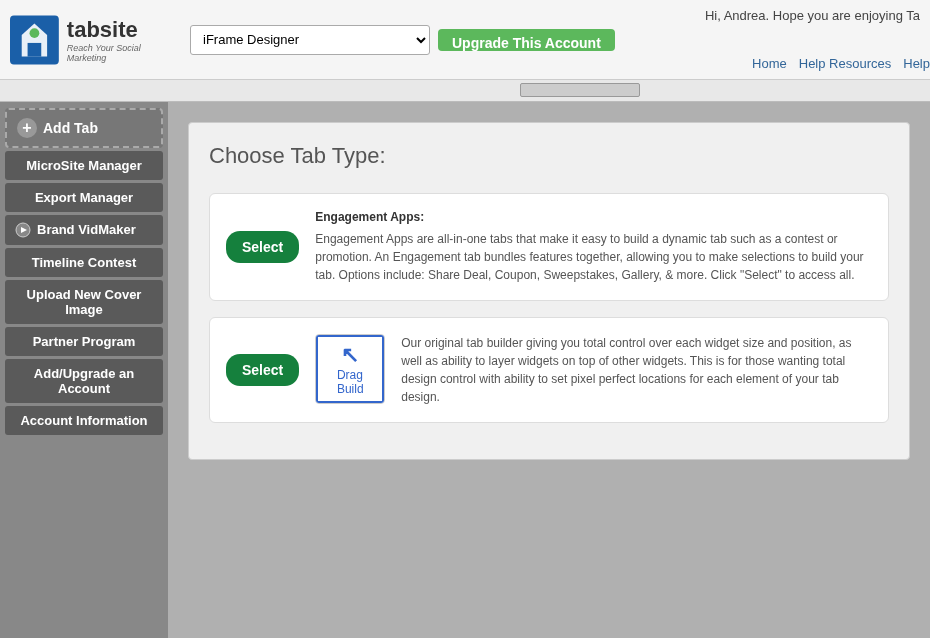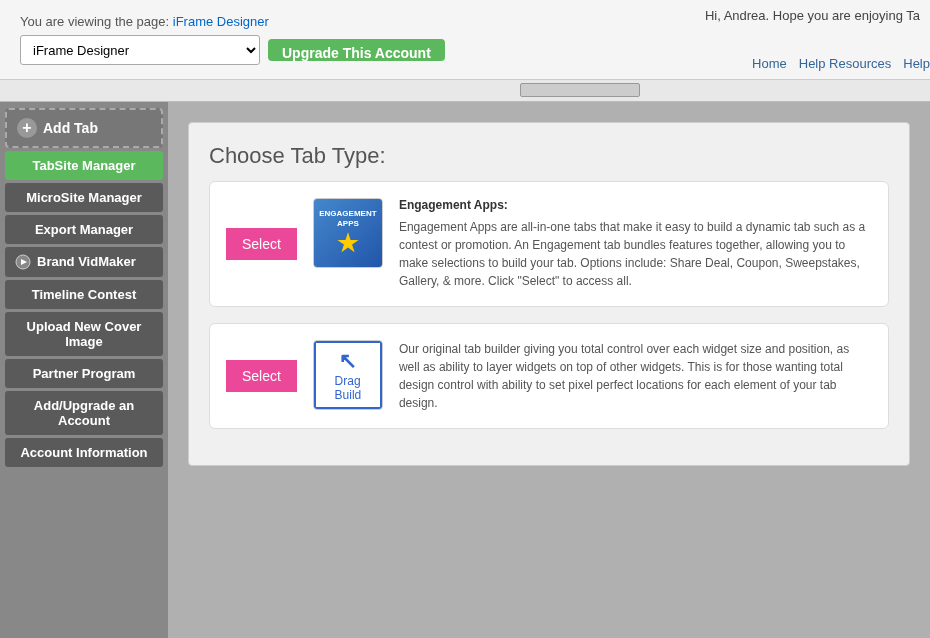--- a/index.html
+++ b/index.html
@@ -203,43 +203,43 @@
     
     #choose-panel {
       background: #f0f0f0;
       border: 1px solid #ccc;
       border-radius: 4px;
       padding: 20px;
     }
     #choose-title {
       font-size: 22px;
       color: #555;
-      margin-bottom: 12px;
+      margin-bottom: 24px;
       font-weight: normal;
     }
 
     
     .tab-type-card {
       background: white;
       border: 1px solid #ddd;
       border-radius: 6px;
       padding: 16px;
       margin-bottom: 16px;
       display: flex;
       align-items: flex-start;
       gap: 16px;
     }
     .select-btn {
-      background: #ec4899;
+      background: #15803d;
       color: white;
       border: none;
       padding: 8px 16px;
       font-size: 14px;
-      font-weight: normal;
-      border-radius: 0;
+      font-weight: bold;
+      border-radius: 14px;
       cursor: pointer;
       flex-shrink: 0;
       align-self: center;
     }
     .card-icon {
       width: 70px;
       height: 70px;
       flex-shrink: 0;
       border-radius: 4px;
       overflow: hidden;
@@ -296,25 +296,33 @@
     }
     .dragbuild-cursor {
       font-size: 22px;
       color: #3366cc;
     }
   </style>
 </head>
 <body>
 
 <div id="header">
+  <div id="logo-area">
+    <svg id="logo-icon" viewBox="0 0 50 50">
+      <rect width="50" height="50" rx="4" fill="#1a5fa8"></rect>
+      <polygon points="25,8 38,20 38,42 12,42 12,20" fill="white" opacity="0.9"></polygon>
+      <rect x="18" y="28" width="14" height="14" fill="#1a5fa8"></rect>
+      <circle cx="25" cy="18" r="5" fill="#5cb85c"></circle>
+    </svg>
+    <div id="logo-text">
+      <span id="logo-main">tabsite</span>
+      <span id="logo-sub">Reach Your Social Marketing</span>
+    </div>
+  </div>
   <div id="header-middle">
-    <div id="viewing-text">
-      <span>You are viewing the page:</span>
-      <a href="#">iFrame Designer</a>
-    </div>
     <div id="header-controls">
       <select id="page-select">
         <option value="iFrame Designer">iFrame Designer</option>
       </select>
       <button id="upgrade-btn">Upgrade This Account</button>
     </div>
   </div>
   <div id="header-right">
     <span>Hi, Andrea. Hope you are enjoying Ta</span>
   </div>
@@ -331,21 +339,20 @@
   </div>
 </div>
 
 <div id="main-layout">
 
   <div id="sidebar">
     <button id="add-tab-btn">
       <span class="plus-icon">+</span>
       <span>Add Tab</span>
     </button>
-    <button class="sidebar-btn active">TabSite Manager</button>
     <button class="sidebar-btn">MicroSite Manager</button>
     <button class="sidebar-btn">Export Manager</button>
     <button class="sidebar-btn with-icon">
       <svg class="sidebar-icon" viewBox="0 0 16 16">
         <circle cx="8" cy="8" r="7" fill="#888" stroke="#ccc" stroke-width="1"></circle>
         <polygon points="6,5 12,8 6,11" fill="white"></polygon>
       </svg>
       <span>Brand VidMaker</span>
     </button>
     <button class="sidebar-btn">Timeline Contest</button>
@@ -356,26 +363,20 @@
   </div>
 
   <div id="content-area">
     <div id="choose-panel">
       <h2 id="choose-title">Choose Tab Type:</h2>
 
       <div class="tab-type-card">
         <button class="select-btn">
           <span>Select</span>
         </button>
-        <div class="card-icon">
-          <div class="engagement-icon">
-            <span style="font-size:8px; font-weight:bold; color:white; text-align:center; line-height:1.2;">ENGAGEMENT<br>APPS</span>
-            <span class="engagement-star">★</span>
-          </div>
-        </div>
         <div class="card-content">
           <div class="card-title">Engagement Apps:</div>
           <div class="card-description">Engagement Apps are all-in-one tabs that make it easy to build a dynamic tab such as a contest or promotion. An Engagement tab bundles features together, allowing you to make selections to build your tab. Options include: Share Deal, Coupon, Sweepstakes, Gallery, &amp; more. Click "Select" to access all.</div>
         </div>
       </div>
 
       <div class="tab-type-card">
         <button class="select-btn">
           <span>Select</span>
         </button>

